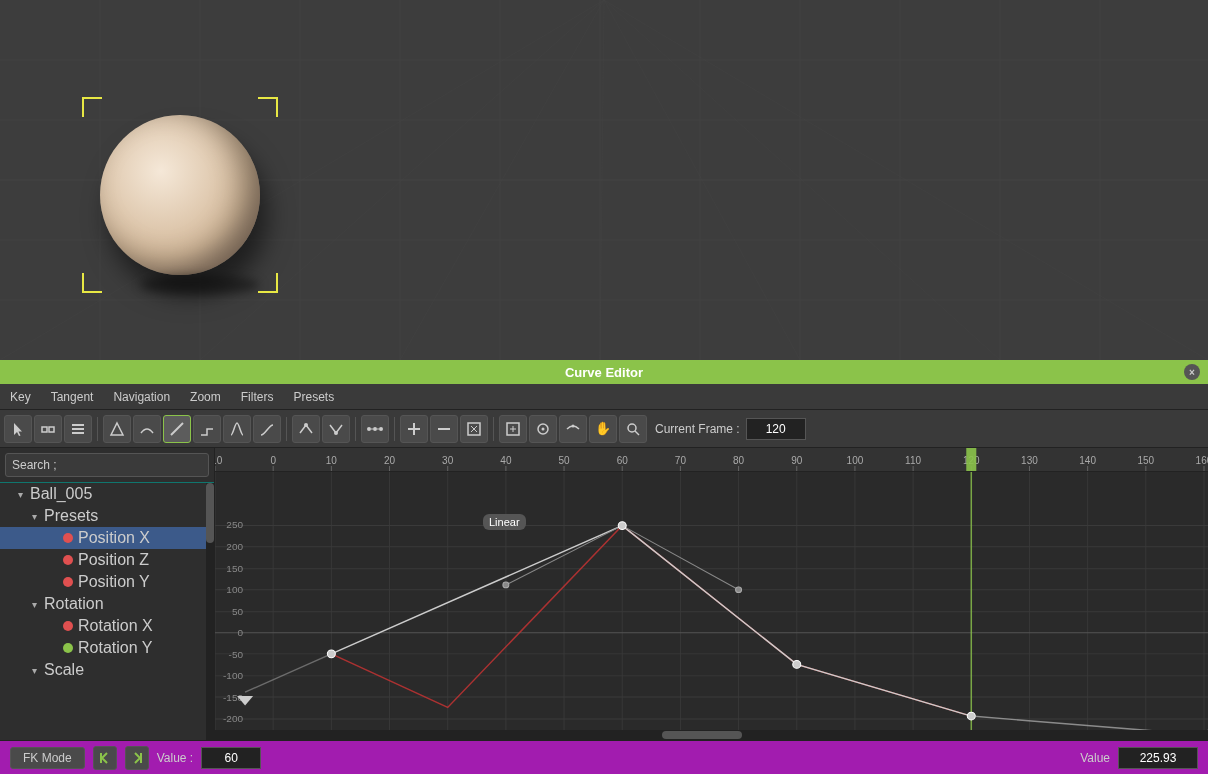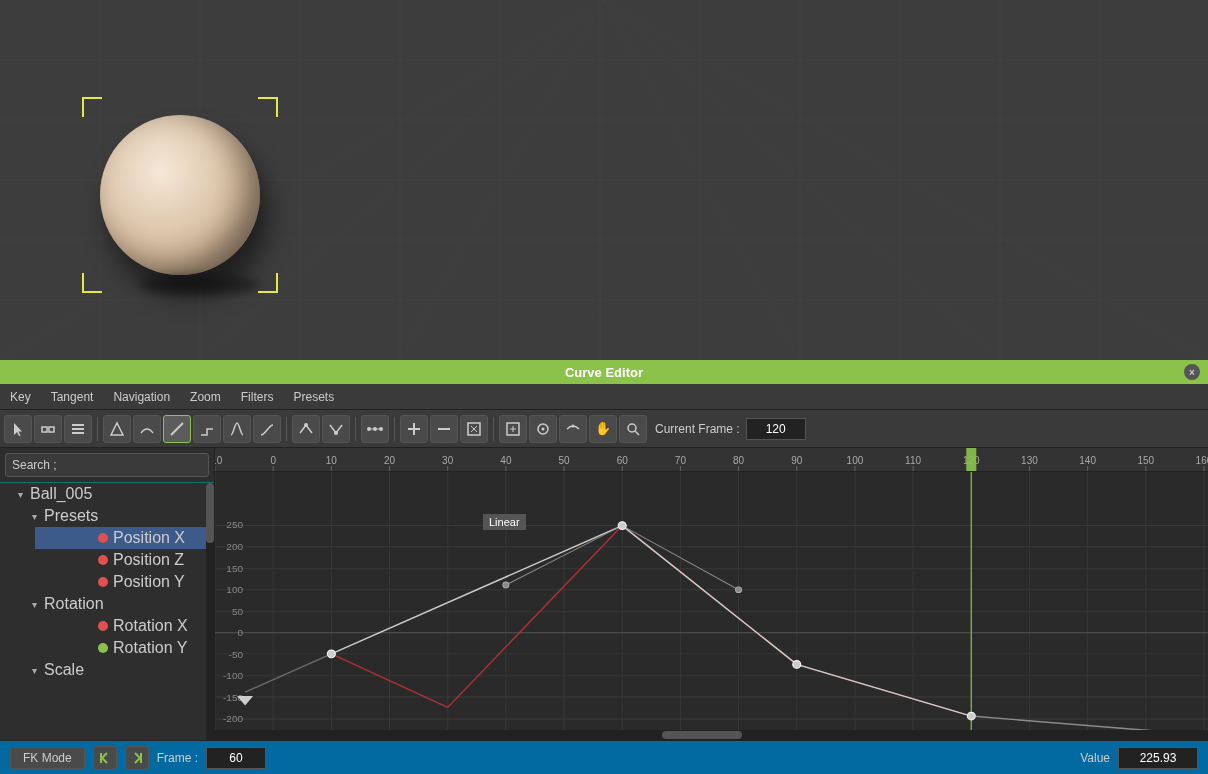--- a/index.html
+++ b/index.html
@@ -169,21 +169,21 @@
       cursor: pointer;
       user-select: none;
       white-space: nowrap;
     }
     .tree-item.selected { background: #3c5a8a; }
     .tree-arrow { width: 12px; font-size: 10px; color: #aaa; flex-shrink: 0; }
     .tree-icon { width: 10px; height: 10px; border-radius: 50%; margin: 0 5px; flex-shrink: 0; }
     .tree-label { font-size: 16px; color: #ccc; }
     .indent-1 { padding-left: 18px; }
     .indent-2 { padding-left: 32px; }
-    .indent-3 { padding-left: 46px; margin-left: 35px; }
+    .indent-3 { padding-left: 46px; }
 
     
     #curve-area {
       flex: 1;
       background: #2a2a2a;
       position: relative;
       overflow: hidden;
     }
     #time-ruler {
       height: 24px;
@@ -203,30 +203,30 @@
       top: 0; left: 0;
       width: 100%;
       height: 100%;
     }
     
     .tooltip {
       position: absolute;
       background: #555;
       color: #fff;
       padding: 2px 6px;
-      border-radius: 0;
+      border-radius: 6px;
       font-size: 11px;
       pointer-events: none;
       z-index: 10;
     }
 
     
     #bottom-bar {
       height: 34px;
-      background: #0369a1;
+      background: #a21caf;
       border-top: 1px solid #222;
       display: flex;
       align-items: center;
       padding: 0 10px;
       gap: 8px;
     }
     .bottom-btn {
       padding: 3px 12px;
       background: #4a4a4a;
       border: 1px solid #555;
@@ -701,19 +701,19 @@
           <path d="M9 2 L4 7 L9 12" fill="none" stroke="#8bc34a" stroke-width="2"></path>
           <line x1="3" y1="2" x2="3" y2="12" stroke="#8bc34a" stroke-width="2"></line>
         </svg>
     </div>
     <div class="icon-btn">
       <svg width="14" height="14" viewBox="0 0 14 14">
           <path d="M5 2 L10 7 L5 12" fill="none" stroke="#8bc34a" stroke-width="2"></path>
           <line x1="11" y1="2" x2="11" y2="12" stroke="#8bc34a" stroke-width="2"></line>
         </svg>
     </div>
-    <span class="bottom-label">Frame :</span>
+    <span class="bottom-label">Value :</span>
     <input class="bottom-input" value="60" type="text" style="">
     <div class="spacer"></div>
     <span class="bottom-label">Value</span>
     <input class="bottom-input" value="225.93" type="text" style="width: 80px;">
   </div>
 </div>
 
 </body></html>

